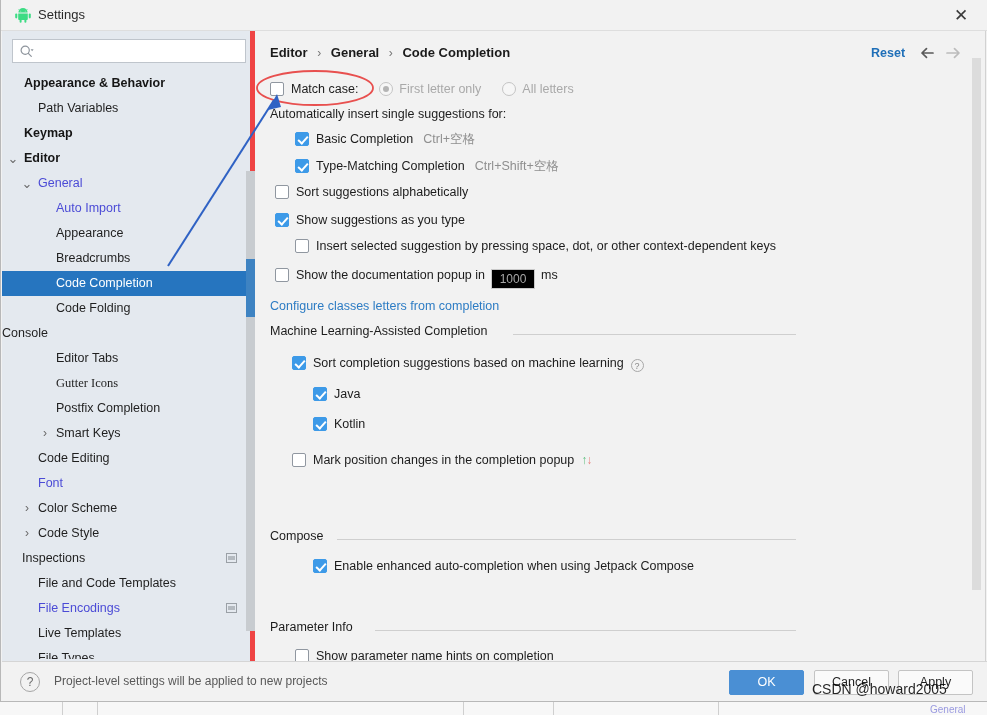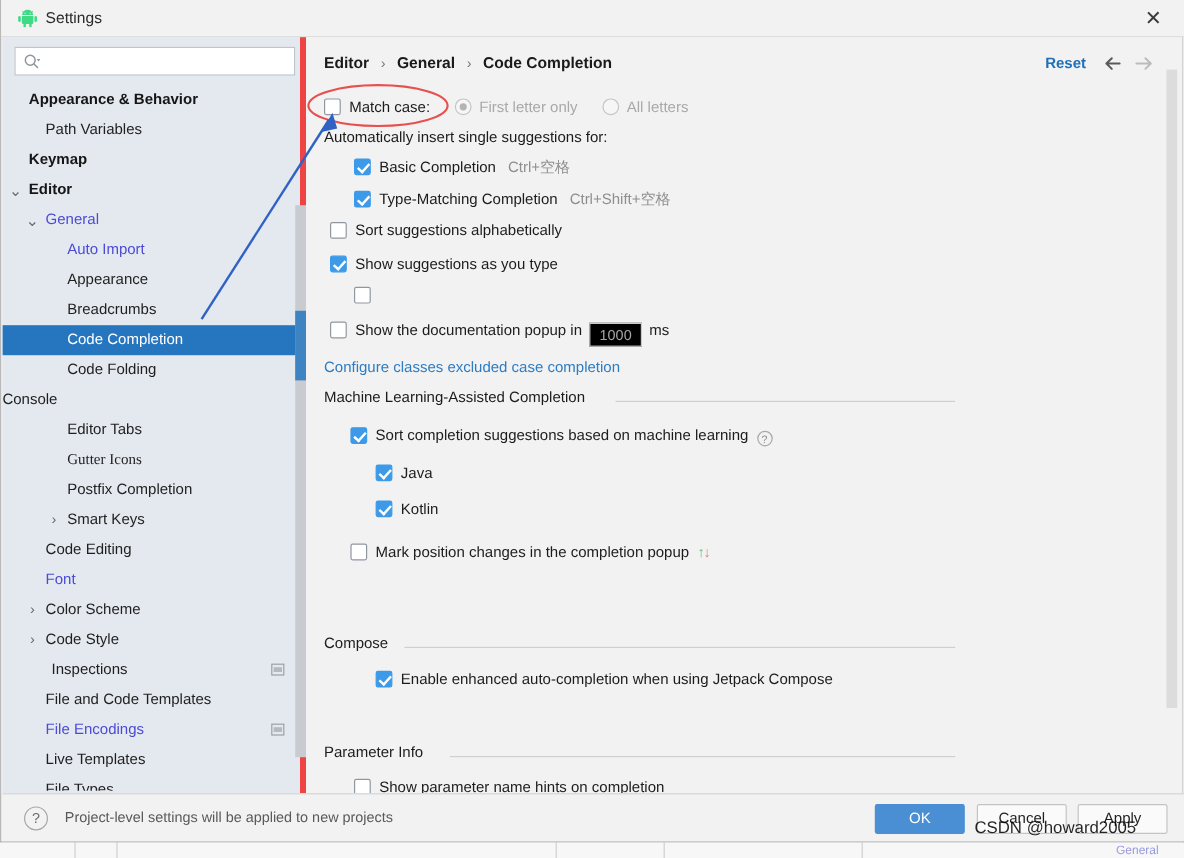--- a/index.html
+++ b/index.html
@@ -287,21 +287,21 @@
           <div class="tnode"><span class="tlabel" style="margin-left: 54px;">Code Folding</span></div>
           <div class="tnode"><span class="tlabel" style="">Console</span></div>
           <div class="tnode"><span class="tlabel" style="margin-left: 54px;">Editor Tabs</span></div>
           <div class="tnode"><span class="tlabel" style="margin-left: 54px; font-family: Liberation Serif, serif;">Gutter Icons</span></div>
           <div class="tnode"><span class="tlabel" style="margin-left: 54px;">Postfix Completion</span></div>
           <div class="tnode"><span class="tarrow" style="left: 36px; font-size: 12px;">›</span><span class="tlabel" style="margin-left: 54px;">Smart Keys</span></div>
           <div class="tnode"><span class="tlabel" style="margin-left: 36px;">Code Editing</span></div>
           <div class="tnode link"><span class="tlabel" style="margin-left: 36px;">Font</span></div>
           <div class="tnode"><span class="tarrow" style="left: 18px; font-size: 12px;">›</span><span class="tlabel" style="margin-left: 36px;">Color Scheme</span></div>
           <div class="tnode"><span class="tarrow" style="left: 18px; font-size: 12px;">›</span><span class="tlabel" style="margin-left: 36px;">Code Style</span></div>
-          <div class="tnode"><span class="tlabel" style="margin-left: 41px;">Inspections</span><span class="tright-icon"></span></div>
+          <div class="tnode"><span class="tlabel" style="margin-left: 20px;">Inspections</span><span class="tright-icon"></span></div>
           <div class="tnode"><span class="tlabel" style="margin-left: 36px;">File and Code Templates</span></div>
           <div class="tnode link"><span class="tlabel" style="margin-left: 36px;">File Encodings</span><span class="tright-icon"></span></div>
           <div class="tnode"><span class="tlabel" style="margin-left: 36px;">Live Templates</span></div>
           <div class="tnode"><span class="tlabel" style="margin-left: 36px;">File Types</span></div>
         </div>
 
       <div class="lscroll-track"></div>
       <div class="lscroll-thumb"></div>
     </div>
 
@@ -349,29 +349,29 @@
 
       <div class="row" style="left:19px; top:150px;">
         <span class="cb"></span><span class="rtext">Sort suggestions alphabetically</span>
       </div>
 
       <div class="row" style="left:19px; top:178px;">
         <span class="cb on"></span><span class="rtext">Show suggestions as you type</span>
       </div>
 
       <div class="row" style="left:39px; top:204px;">
-        <span class="cb"></span>
+        <span class="cb"></span><span class="rtext">Insert selected suggestion by pressing space, dot, or other context-dependent keys</span>
       </div>
 
       <div class="row" style="left:19px; top:233px;">
         <span class="cb"></span><span class="rtext">Show the documentation popup in</span><span class="numbox">1000</span><span class="rtext">ms</span>
       </div>
 
       <div class="row" style="left:14px; top:264px;">
-        <span class="link-text">Configure classes excluded case completion</span>
+        <span class="link-text">Configure classes letters from completion</span>
       </div>
 
       <div class="section" style="left:14px; top:293px; width:717px;">
         <span class="stitle">Machine Learning-Assisted Completion</span>
         <span class="sline" style="left:243px; right:191px;"></span>
       </div>
 
       <div class="row" style="left:36px; top:321px;">
         <span class="cb on"></span><span class="rtext">Sort completion suggestions based on machine learning</span><span class="helpq">?</span>
       </div>

